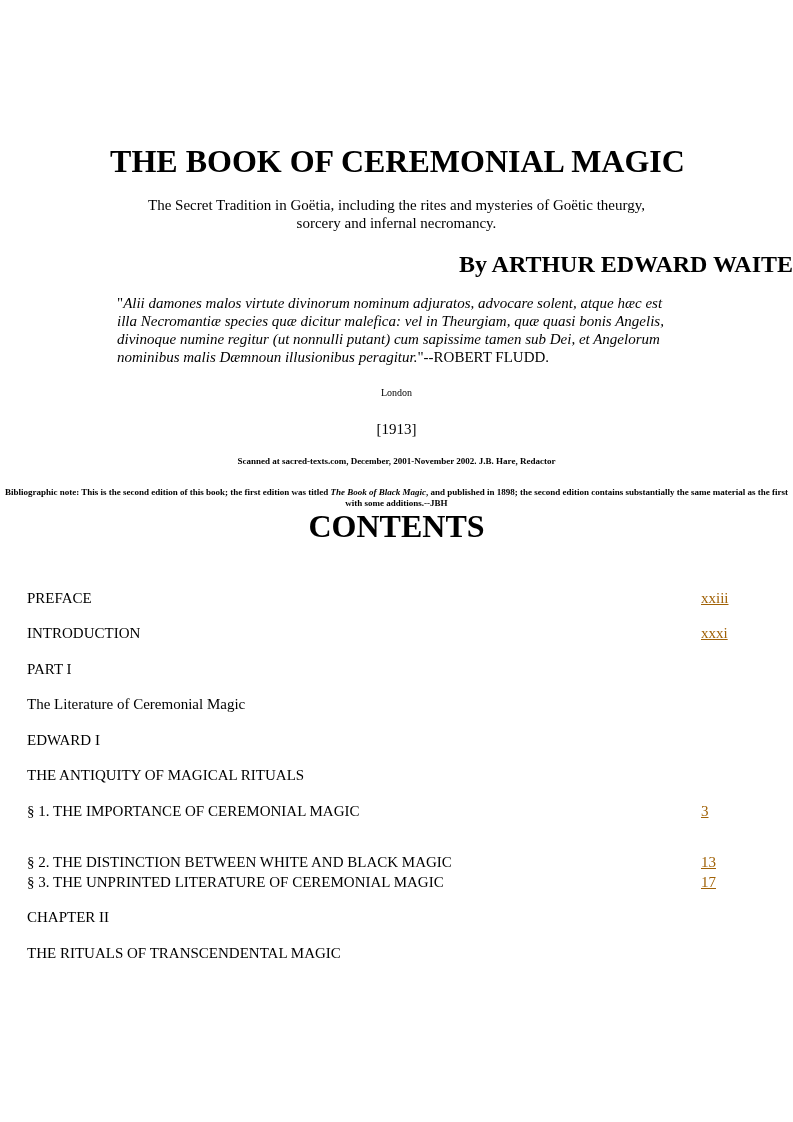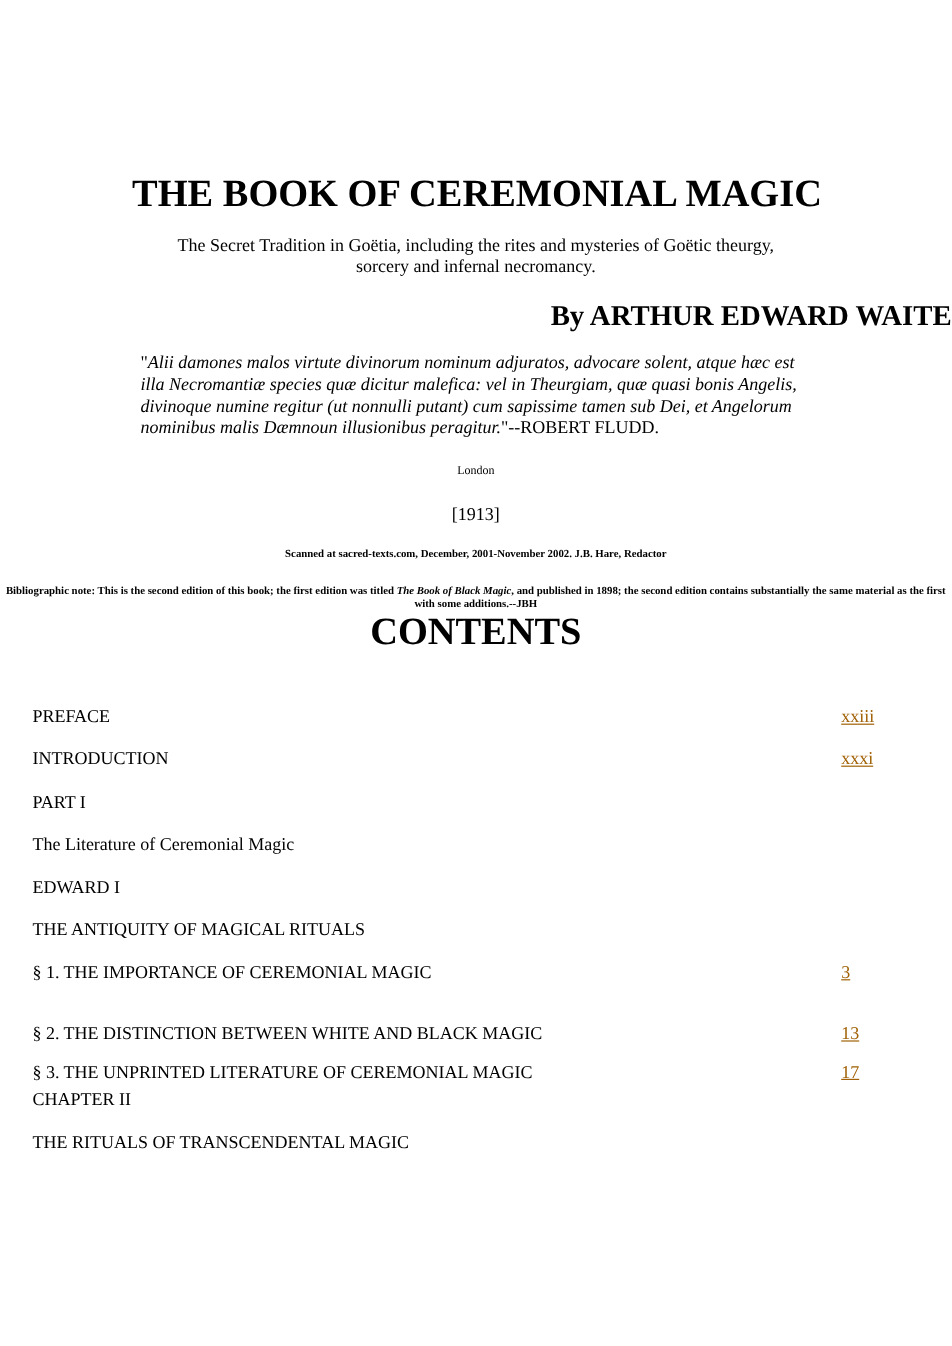--- a/index.html
+++ b/index.html
@@ -159,21 +159,21 @@
 </div>
 
 <div class="toc-row" style="top:801px;">
   <span class="toc-label">§ 1. THE IMPORTANCE OF CEREMONIAL MAGIC</span>
   <a class="toc-page">3</a>
 </div>
 <div class="toc-row" style="top:836px;margin-top:16px;">
   <span class="toc-label">§ 2. THE DISTINCTION BETWEEN WHITE AND BLACK MAGIC</span>
   <a class="toc-page">13</a>
 </div>
-<div class="toc-row" style="top:872px;margin-top:12px;">
+<div class="toc-row" style="top:872px;">
   <span class="toc-label">§ 3. THE UNPRINTED LITERATURE OF CEREMONIAL MAGIC</span>
   <a class="toc-page">17</a>
 </div>
 
 <div class="toc-row" style="top:907px;">
   <span class="toc-heading">CHAPTER II</span>
 </div>
 <div class="toc-row" style="top:943px;font-family:Liberation Serif, serif;">
   <span class="toc-heading">THE RITUALS OF TRANSCENDENTAL MAGIC</span>
 </div>

